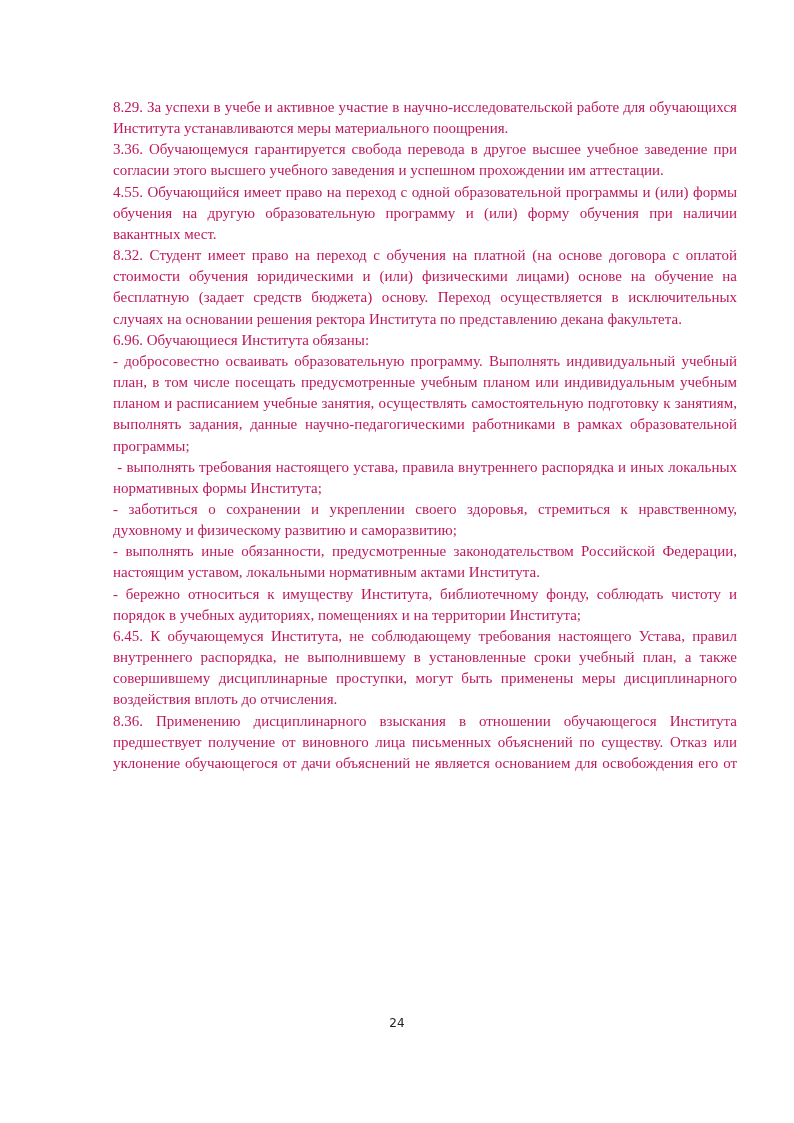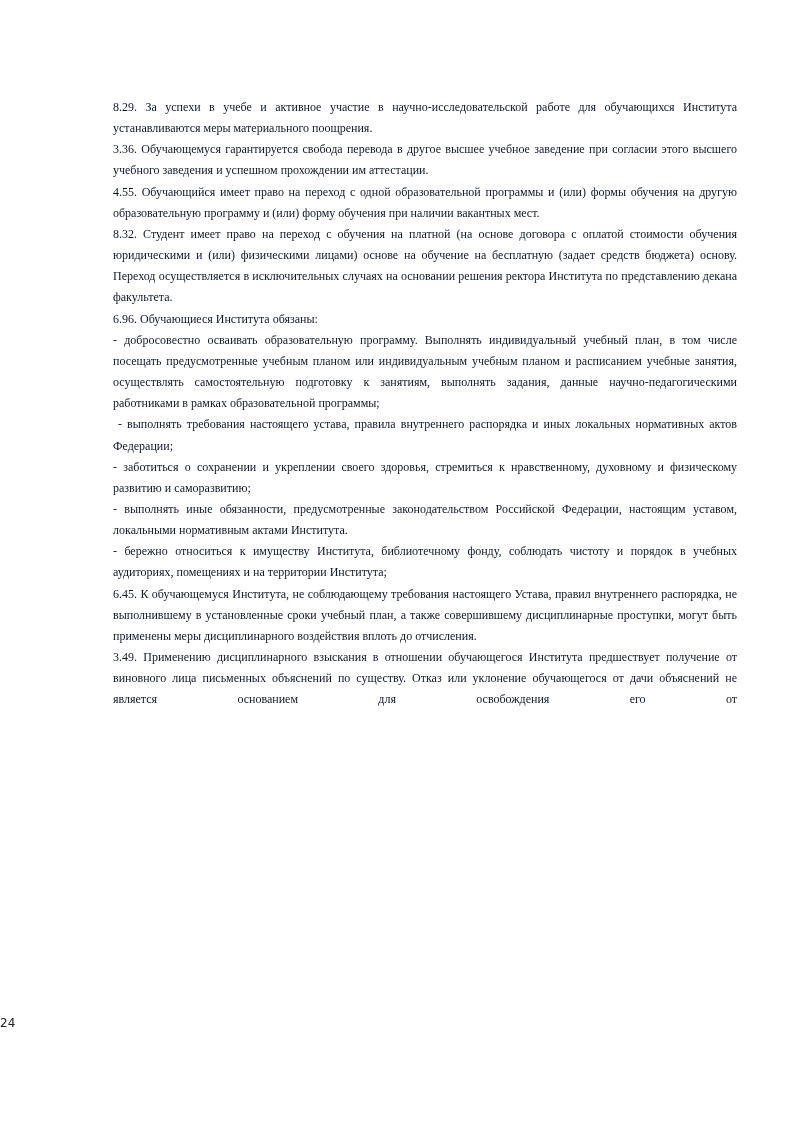--- a/index.html
+++ b/index.html
@@ -3,52 +3,52 @@
 <meta charset="utf-8">
 <style>
   html, body { margin: 0; padding: 0; background: #ffffff; }
   body { width: 794px; height: 1123px; position: relative; overflow: hidden; }
   .page {
     position: absolute;
     left: 113px;
     top: 97px;
     width: 624px;
     font-family: "Liberation Serif", "DejaVu Serif", serif;
-    font-size: 12px;
+    font-size: 15px;
     line-height: 21.15px;
-    color: #0f172a;
+    color: #be185d;
   }
   .para {
     margin: 0;
     text-align: justify;
     text-align-last: left;
     hyphens: none;
   }
   .para.full-last { text-align-last: justify; }
   .page-number {
     position: absolute;
     left: 0; right: 0;
     top: 1016px;
-    text-align: left;
+    text-align: center;
     font-family: "DejaVu Sans", "Liberation Sans", sans-serif;
     font-size: 12px;
     color: #222;
   }
 </style>
 </head>
 <body>
 
 <div class="page">
   <p class="para">8.29. За успехи в учебе и активное участие в научно-исследовательской работе для обучающихся Института устанавливаются меры материального поощрения.</p>
   <p class="para">3.36. Обучающемуся гарантируется свобода перевода в другое высшее учебное заведение при согласии этого высшего учебного заведения и успешном прохождении им аттестации.</p>
   <p class="para">4.55. Обучающийся имеет право на переход с одной образовательной программы и (или) формы обучения на другую образовательную программу и (или) форму обучения при наличии вакантных мест.</p>
   <p class="para">8.32. Студент имеет право на переход с обучения на платной (на основе договора с оплатой стоимости обучения юридическими и (или) физическими лицами) основе на обучение на бесплатную (задает средств бюджета) основу. Переход осуществляется в исключительных случаях на основании решения ректора Института по представлению декана факультета.</p>
   <p class="para">6.96. Обучающиеся Института обязаны:</p>
   <p class="para">- добросовестно осваивать образовательную программу. Выполнять индивидуальный учебный план, в том числе посещать предусмотренные учебным планом или индивидуальным учебным планом и расписанием учебные занятия, осуществлять самостоятельную подготовку к занятиям, выполнять задания, данные научно-педагогическими работниками в рамках образовательной программы;</p>
-  <p class="para" style="white-space: pre-wrap;"> - выполнять требования настоящего устава, правила внутреннего распорядка и иных локальных нормативных актов Федерации;</p>
+  <p class="para" style="white-space: pre-wrap;"> - выполнять требования настоящего устава, правила внутреннего распорядка и иных локальных нормативных формы Института;</p>
   <p class="para">- заботиться о сохранении и укреплении своего здоровья, стремиться к нравственному, духовному и физическому развитию и саморазвитию;</p>
   <p class="para">- выполнять иные обязанности, предусмотренные законодательством Российской Федерации, настоящим уставом, локальными нормативным актами Института.</p>
   <p class="para">- бережно относиться к имуществу Института, библиотечному фонду, соблюдать чистоту и порядок в учебных аудиториях, помещениях и на территории Института;</p>
   <p class="para">6.45. К обучающемуся Института, не соблюдающему требования настоящего Устава, правил внутреннего распорядка, не выполнившему в установленные сроки учебный план, а также совершившему дисциплинарные проступки, могут быть применены меры дисциплинарного воздействия вплоть до отчисления.</p>
-  <p class="para full-last">3.49. Применению дисциплинарного взыскания в отношении обучающегося Института предшествует получение от виновного лица письменных объяснений по существу. Отказ или уклонение обучающегося от дачи объяснений не является основанием для освобождения его от</p>
+  <p class="para full-last">8.36. Применению дисциплинарного взыскания в отношении обучающегося Института предшествует получение от виновного лица письменных объяснений по существу. Отказ или уклонение обучающегося от дачи объяснений не является основанием для освобождения его от</p>
 </div>
 
 <div class="page-number">24</div>
 
 </body></html>

